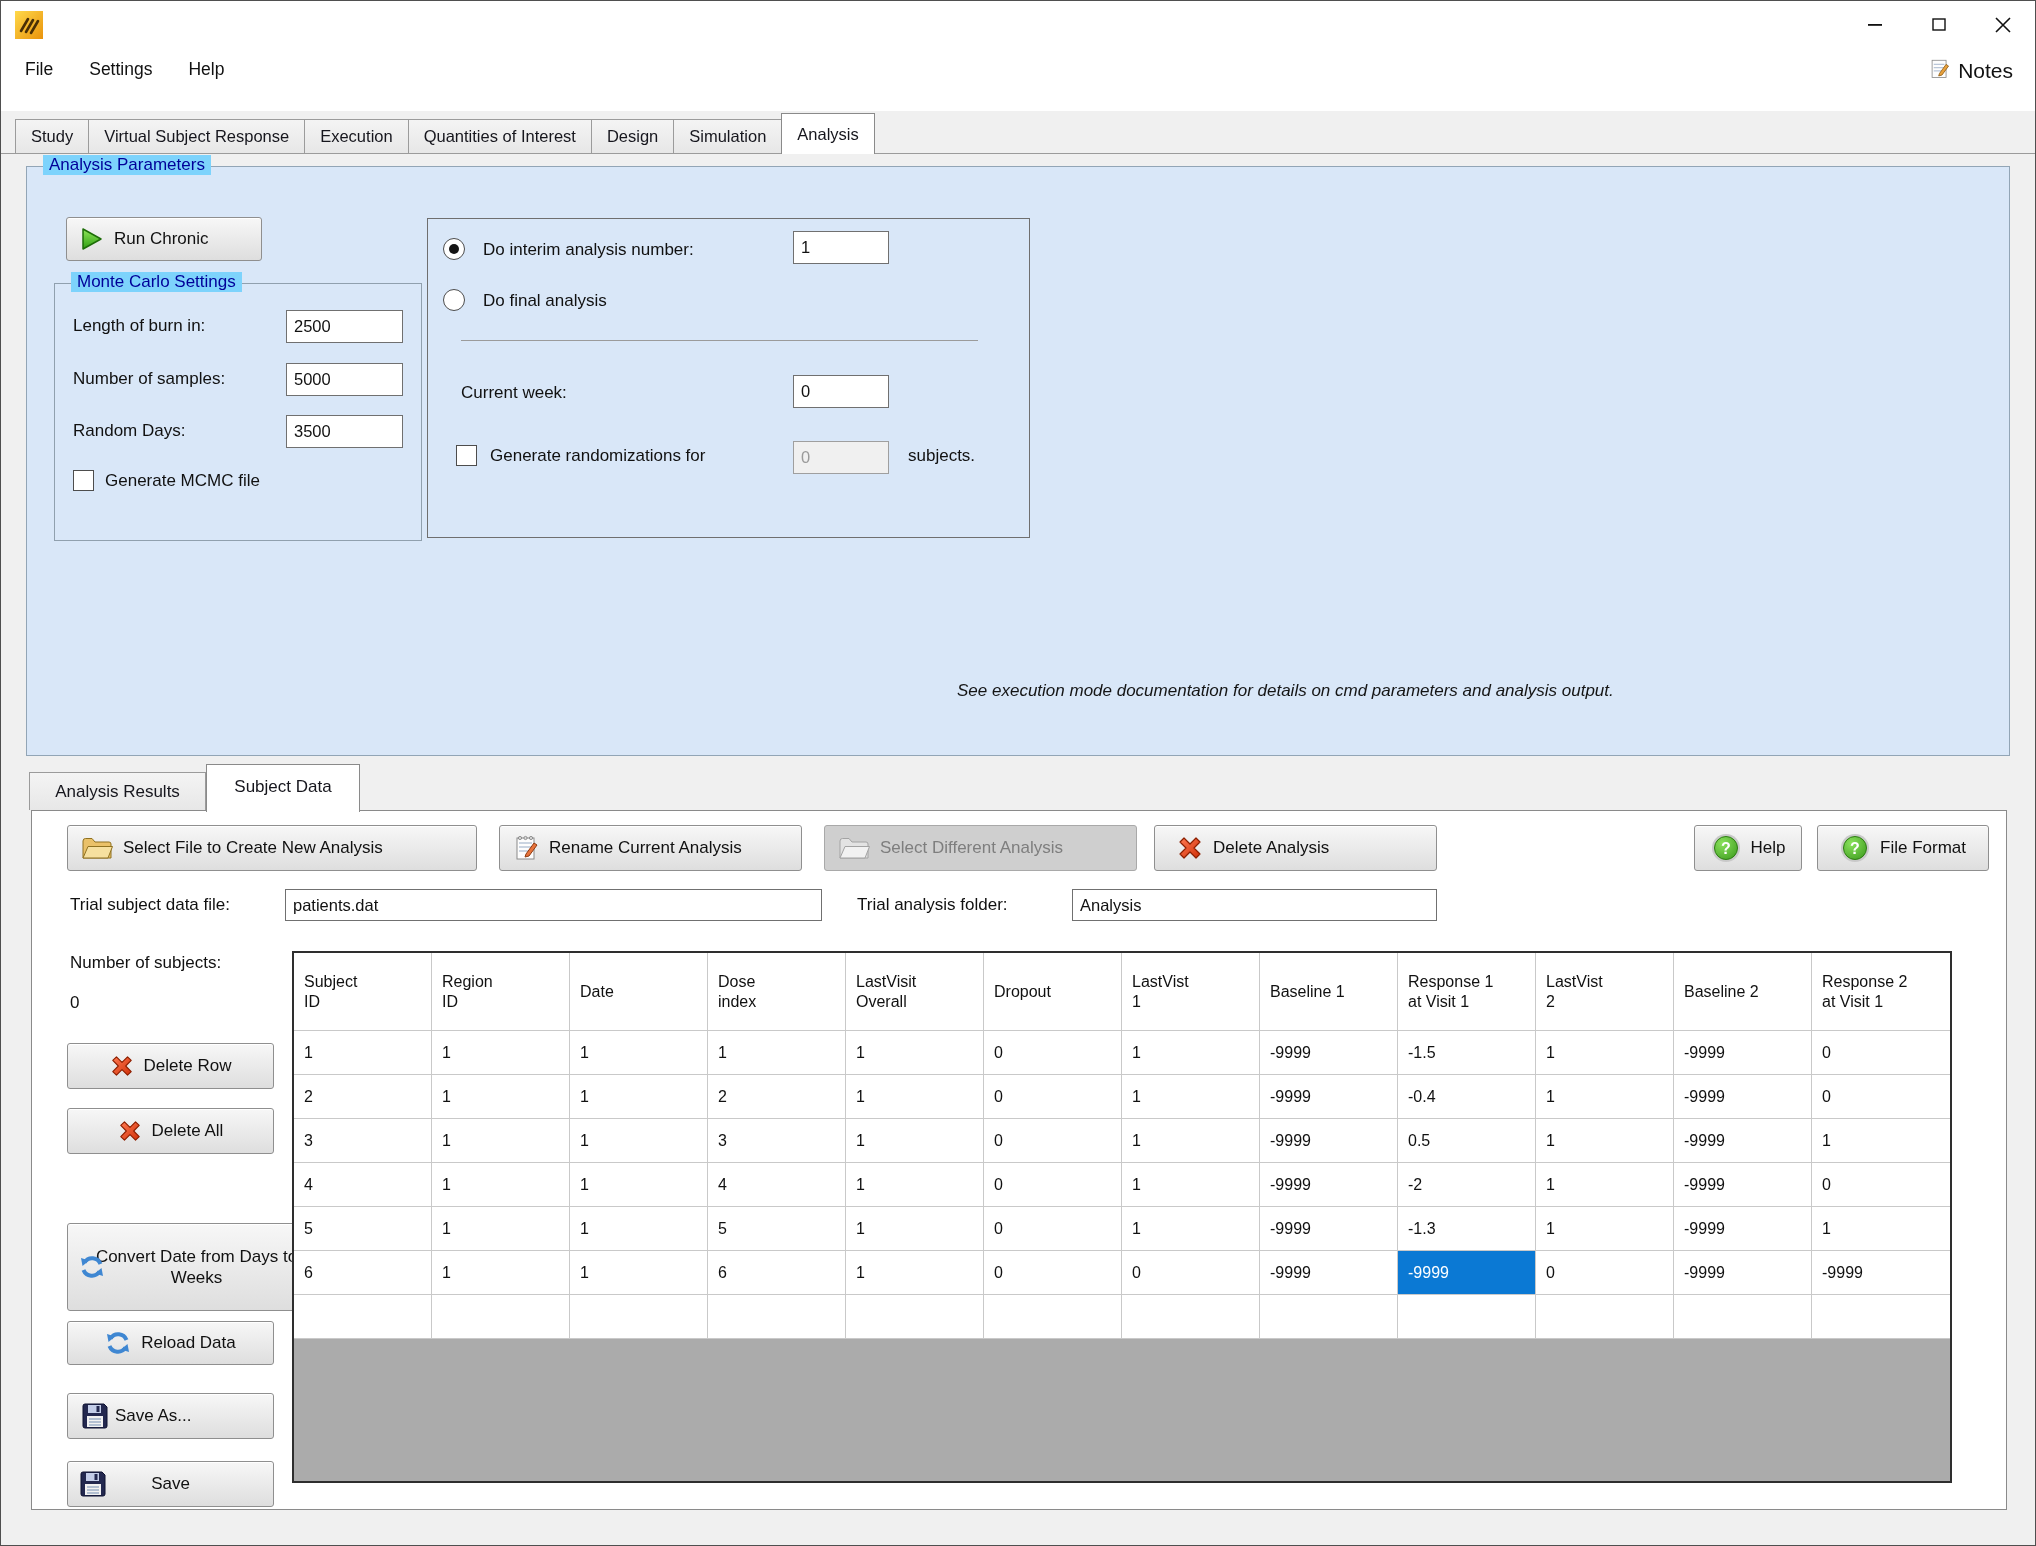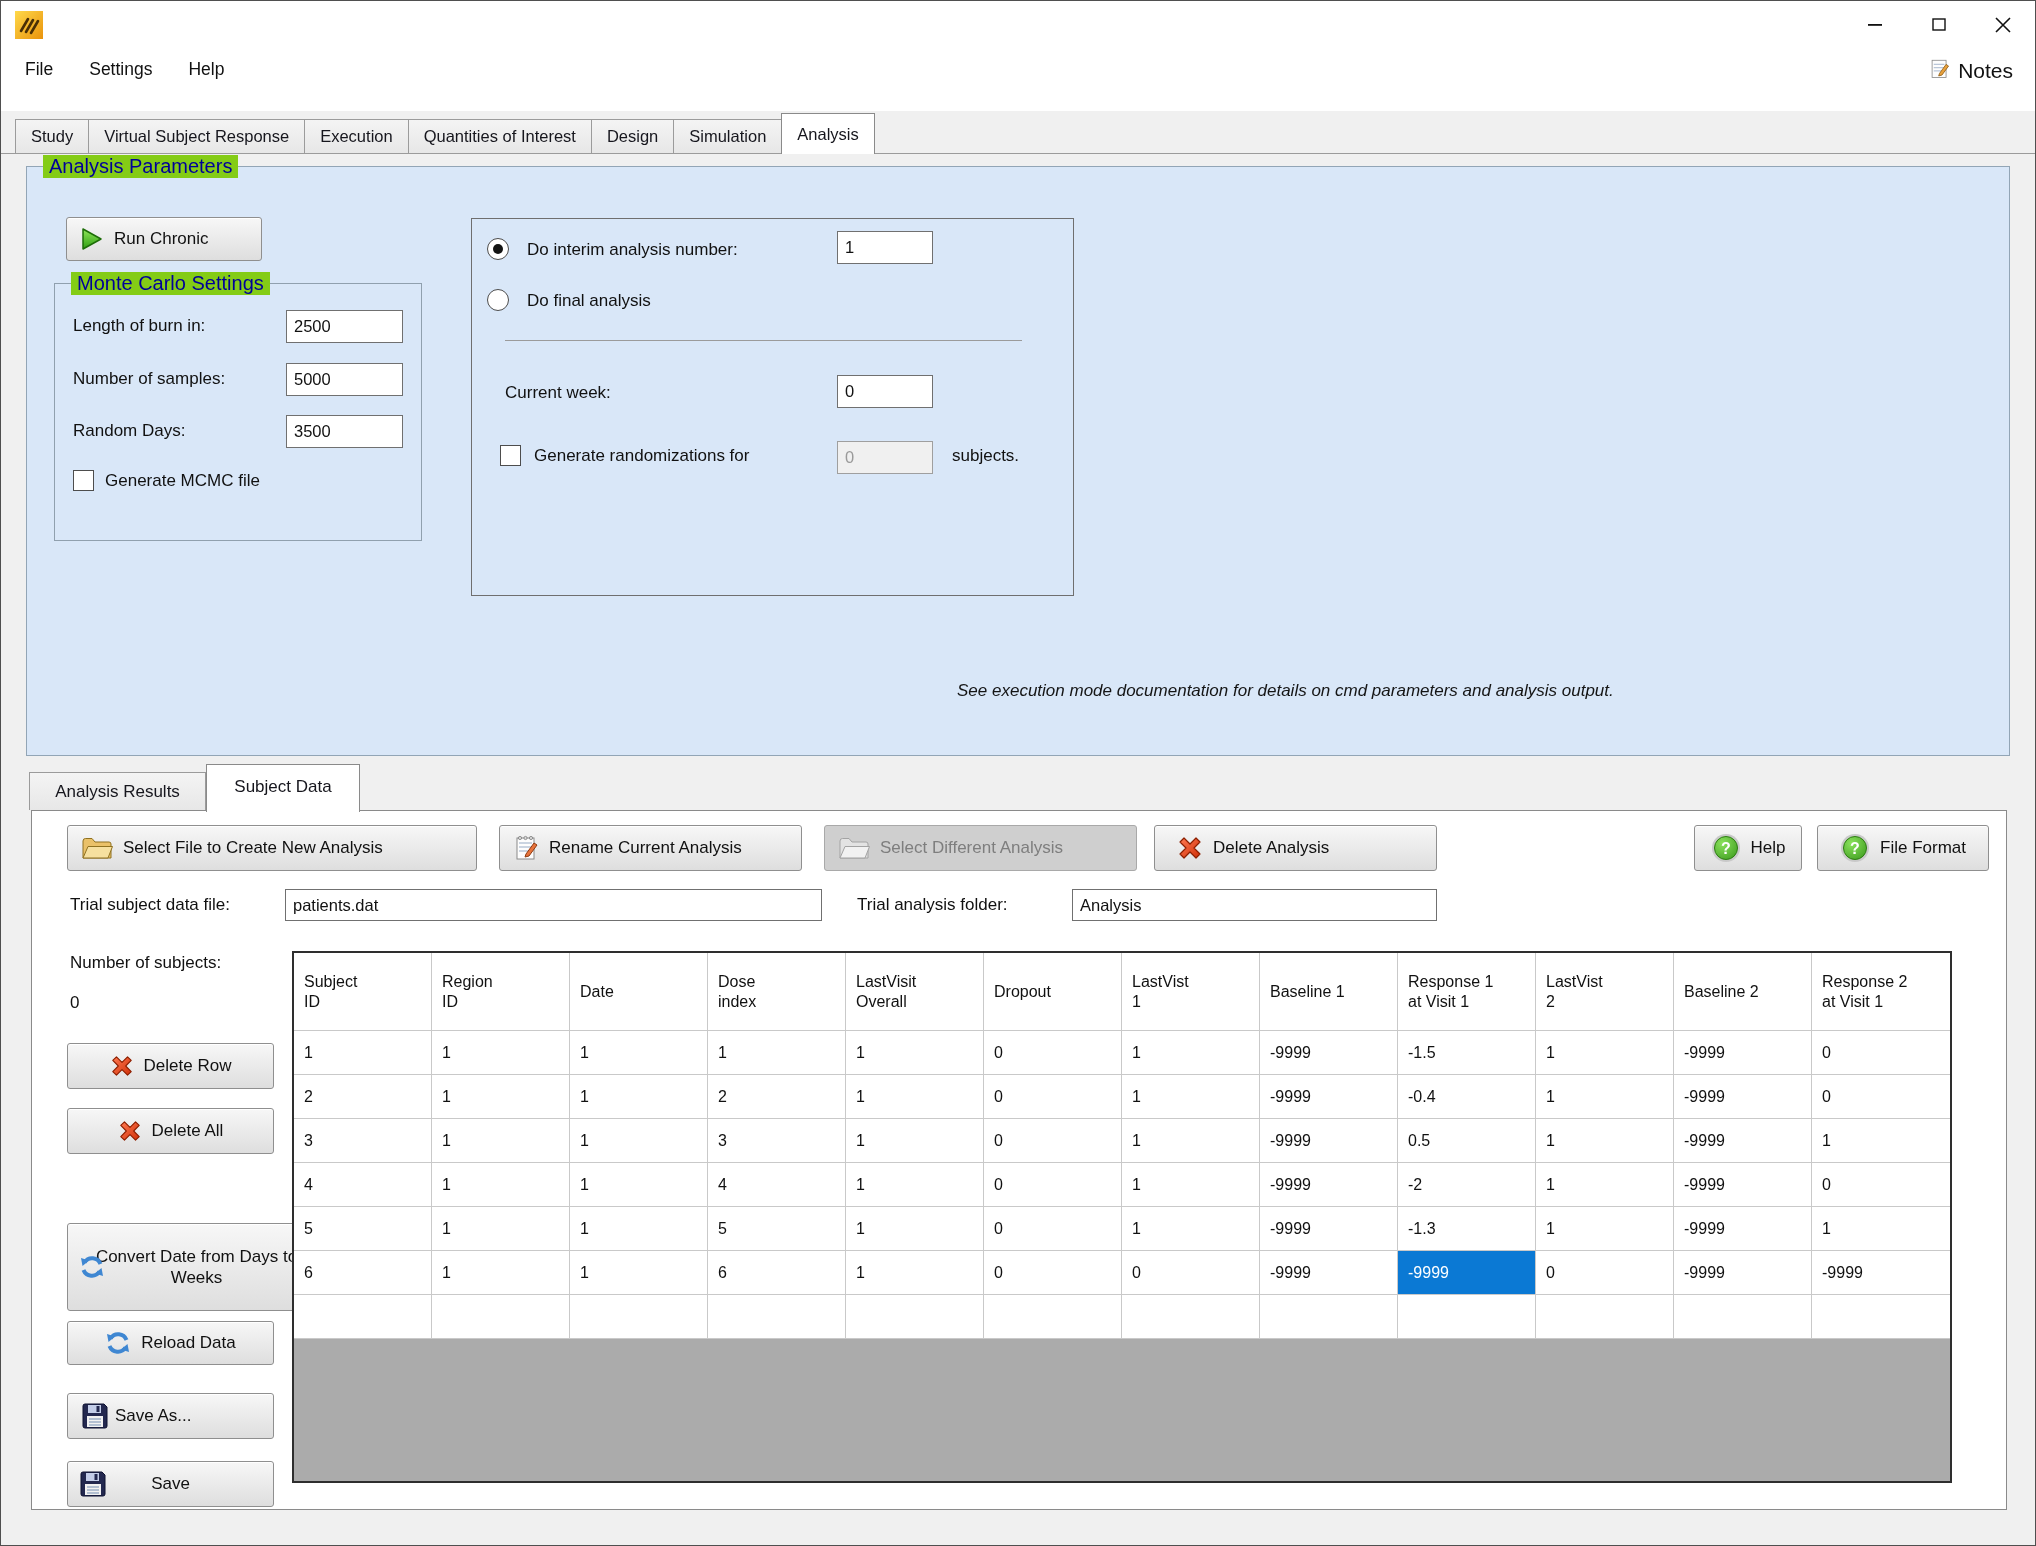--- a/index.html
+++ b/index.html
@@ -22,21 +22,21 @@
   .tabstrip { position:absolute; left:0; top:110px; width:100%; height:42px; background:#f0f0f0; }
   .tabs { position:absolute; left:14px; bottom:0; display:flex; align-items:flex-end; }
   .tab { height:34px; line-height:32px; padding:0 15px; font-size:16.5px; color:#16161d; background:linear-gradient(#f4f4f4,#e7e7e7); border:1px solid #9b9b9b; border-bottom:none; margin-right:-1px; position:relative; }
   .tab.active { height:41px; line-height:40px; background:#fff; z-index:6; margin-bottom:-1px; border-color:#8a8a8a; }
 
   
   .main { position:absolute; left:0; top:152px; width:100%; height:1394px; background:#f0f0f0; border-top:1px solid #9b9b9b; }
 
   
   .gbox { position:absolute; border:1px solid #92a5b6; background:#d9e7f8; }
-  .glabel { position:absolute; top:-12px; left:16px; background:#84cc16; padding:0 6px; color:#000099; font-size:20px; white-space:nowrap; }
+  .glabel { position:absolute; top:-12px; left:16px; background:#7dd3fc; padding:0 6px; color:#000099; font-size:17px; white-space:nowrap; }
   .lbl { position:absolute; font-size:17px; color:#111; white-space:nowrap; }
   .nlbl { color:#000099; }
 
   .tin { position:absolute; border:1px solid #707070; background:#fff; font-family:"Liberation Sans",sans-serif; font-size:16.5px; color:#111; padding:0 7px; }
   .tin:disabled, .tin.dim { background:#f0f0f0; color:#9a9a9a; border-color:#9f9f9f; }
   .tin.gray { color:#8f8f8f; background:#fff; }
 
   .radio { position:absolute; width:22px; height:22px; border-radius:50%; background:#fff; border:1px solid #4d4d4d; }
   .radio.on::after { content:""; position:absolute; left:5px; top:5px; width:10px; height:10px; border-radius:50%; background:#141414; }
   .checkbox { position:absolute; width:21px; height:21px; background:#fff; border:1px solid #4d4d4d; }
@@ -163,21 +163,21 @@
         <span class="lbl" style="left:18px; top:32px;">Length of burn in:</span>
         <input class="tin" style="left: 231px; top: 26px; width: 117px; height: 33px;" value="2500">
         <span class="lbl" style="left:18px; top:85px;">Number of samples:</span>
         <input class="tin" style="left: 231px; top: 79px; width: 117px; height: 33px;" value="5000">
         <span class="lbl" style="left:18px; top:137px;">Random Days:</span>
         <input class="tin" style="left: 231px; top: 131px; width: 117px; height: 33px;" value="3500">
         <span class="checkbox" style="left:18px; top:186px;"></span>
         <span class="lbl" style="left:50px; top:187px;">Generate MCMC file</span>
       </div>
 
-      <div class="gbox" style="left:400px; top:51px; width:603px; height:378px; border-color:#6f6f6f;margin-left:44px;">
+      <div class="gbox" style="left:400px; top:51px; width:603px; height:320px; border-color:#6f6f6f;">
         <span class="radio on" style="left:15px; top:19px;"></span>
         <span class="lbl" style="left:55px; top:21px;">Do interim analysis number:</span>
         <input class="tin" style="left: 365px; top: 12px; width: 96px; height: 33px;" value="1">
         <span class="radio" style="left:15px; top:70px;"></span>
         <span class="lbl" style="left:55px; top:72px;">Do final analysis</span>
         <div class="sep" style="left:33px; top:121px; width:517px;"></div>
         <span class="lbl" style="left:33px; top:164px;">Current week:</span>
         <input class="tin" style="left: 365px; top: 156px; width: 96px; height: 33px;" value="0">
         <span class="checkbox" style="left:28px; top:226px;"></span>
         <span class="lbl" style="left:62px; top:227px;">Generate randomizations for</span>

